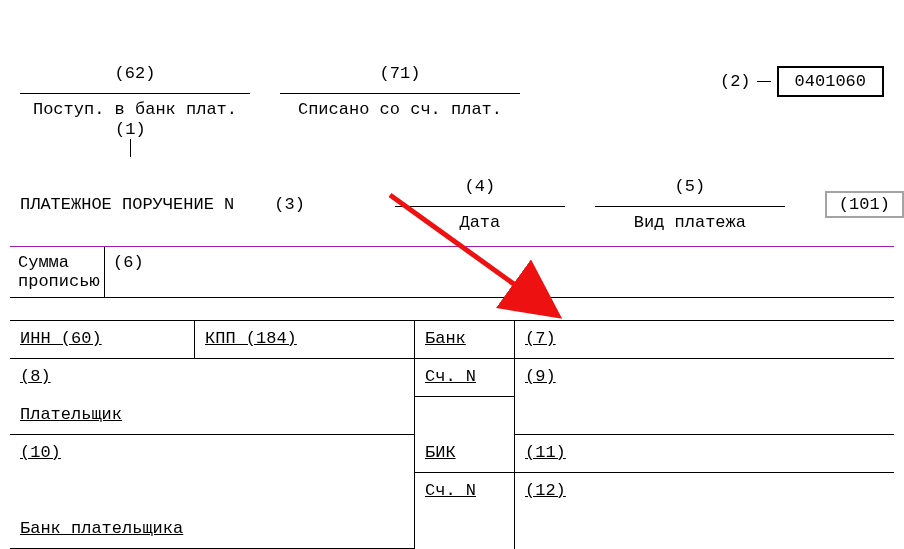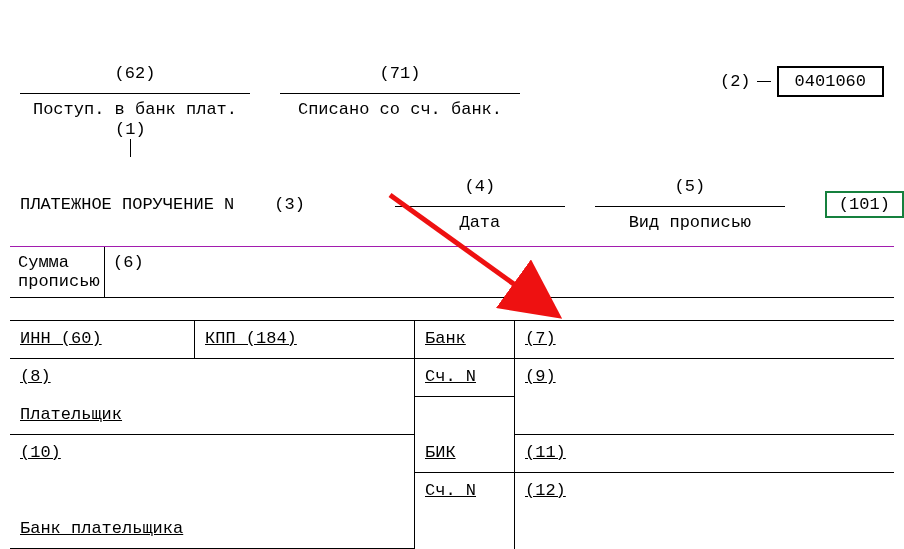--- a/index.html
+++ b/index.html
@@ -72,21 +72,21 @@
   }
   .title-line {
     display: flex;
     align-items: center;
     gap: 10px;
     margin-top: 36px;
   }
   .date-col { width: 170px; }
   .pay-col { width: 190px; margin-left: 20px; }
   .box101 {
-    border: 2px solid #15803d;
+    border: 2px solid #a3a3a3;
     padding: 2px 12px;
     margin-left: 30px;
   }
   .sum-block {
     display: flex;
     border-top: 1px solid #a21caf;
     border-bottom: 1px solid #000;
     margin: 14px 10px 0 10px;
   }
   .sum-label {
@@ -128,21 +128,21 @@
 </head>
 <body>
 
 <div class="topbar">
   <div class="top-group left-col">
     <div class="top-field" style="width:100%">(62)</div>
     <div class="top-label">Поступ. в банк плат.</div>
   </div>
   <div class="top-group mid-col">
     <div class="top-field" style="width:100%">(71)</div>
-    <div class="top-label">Списано со сч. банк.</div>
+    <div class="top-label">Списано со сч. плат.</div>
   </div>
   <div class="right-col">
     <span>(2)</span>
     <span class="dash"></span>
     <span class="framed">0401060</span>
   </div>
 </div>
 
 <div class="one-above">
   <span>(1)</span>
@@ -154,21 +154,21 @@
     <span>ПЛАТЕЖНОЕ ПОРУЧЕНИЕ N</span>
     <span style="margin-left:30px">(3)</span>
 
     <div class="top-group date-col" style="margin-left:80px">
       <div class="top-field" style="width:100%">(4)</div>
       <div class="top-label">Дата</div>
     </div>
 
     <div class="top-group pay-col">
       <div class="top-field" style="width:100%">(5)</div>
-      <div class="top-label">Вид прописью</div>
+      <div class="top-label">Вид платежа</div>
     </div>
 
     <div class="box101">(101)</div>
   </div>
 </div>
 
 <div class="sum-block">
   <div class="sum-label">Сумма прописью</div>
   <div class="sum-value">(6)</div>
 </div>

